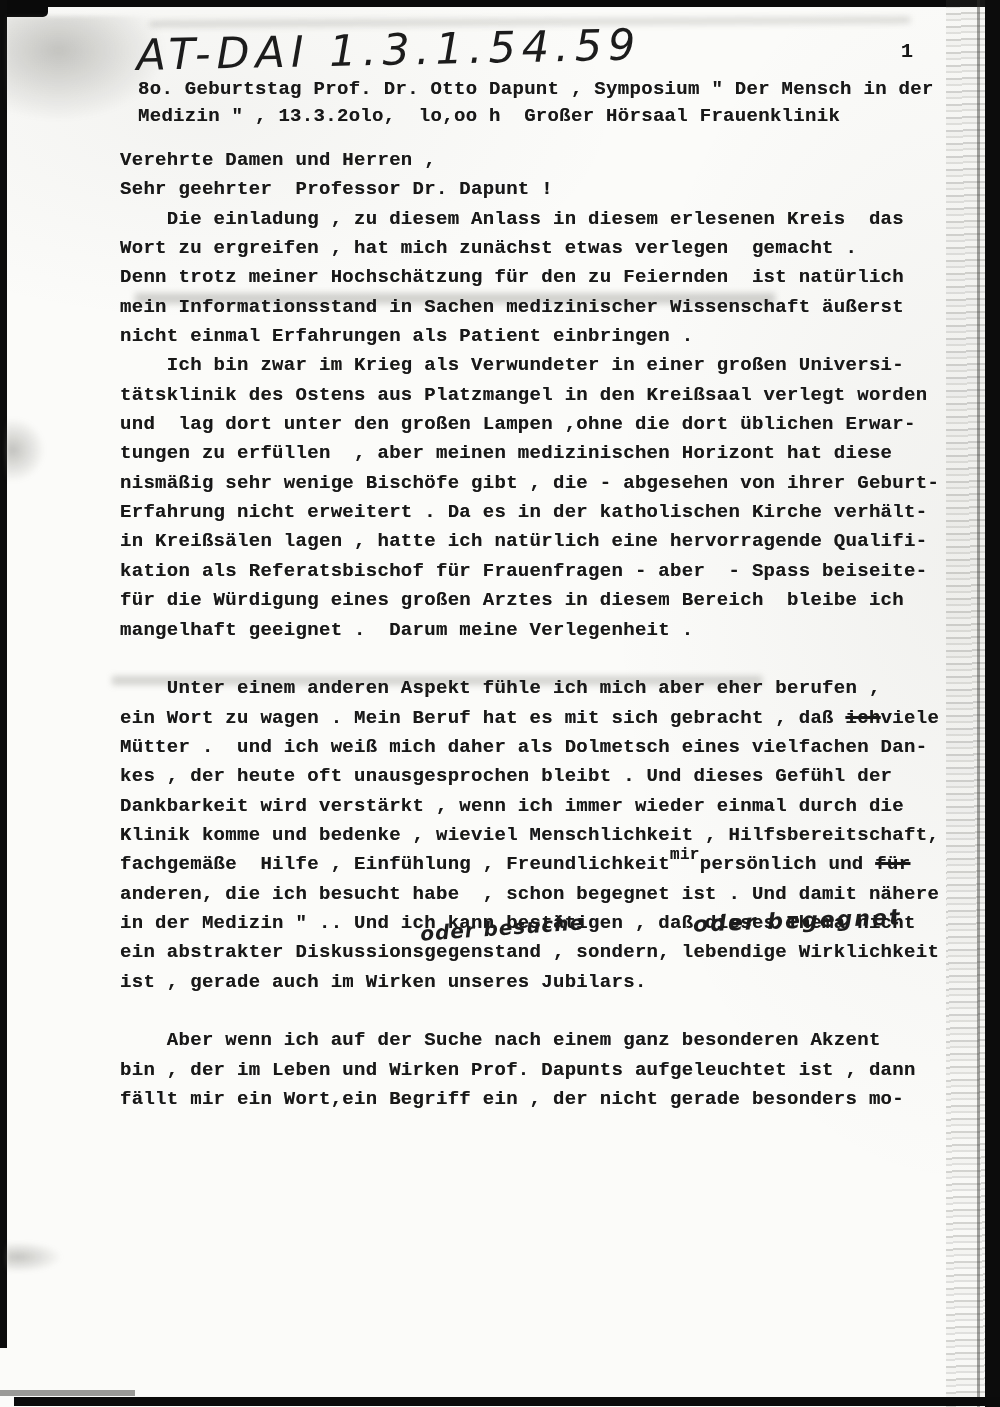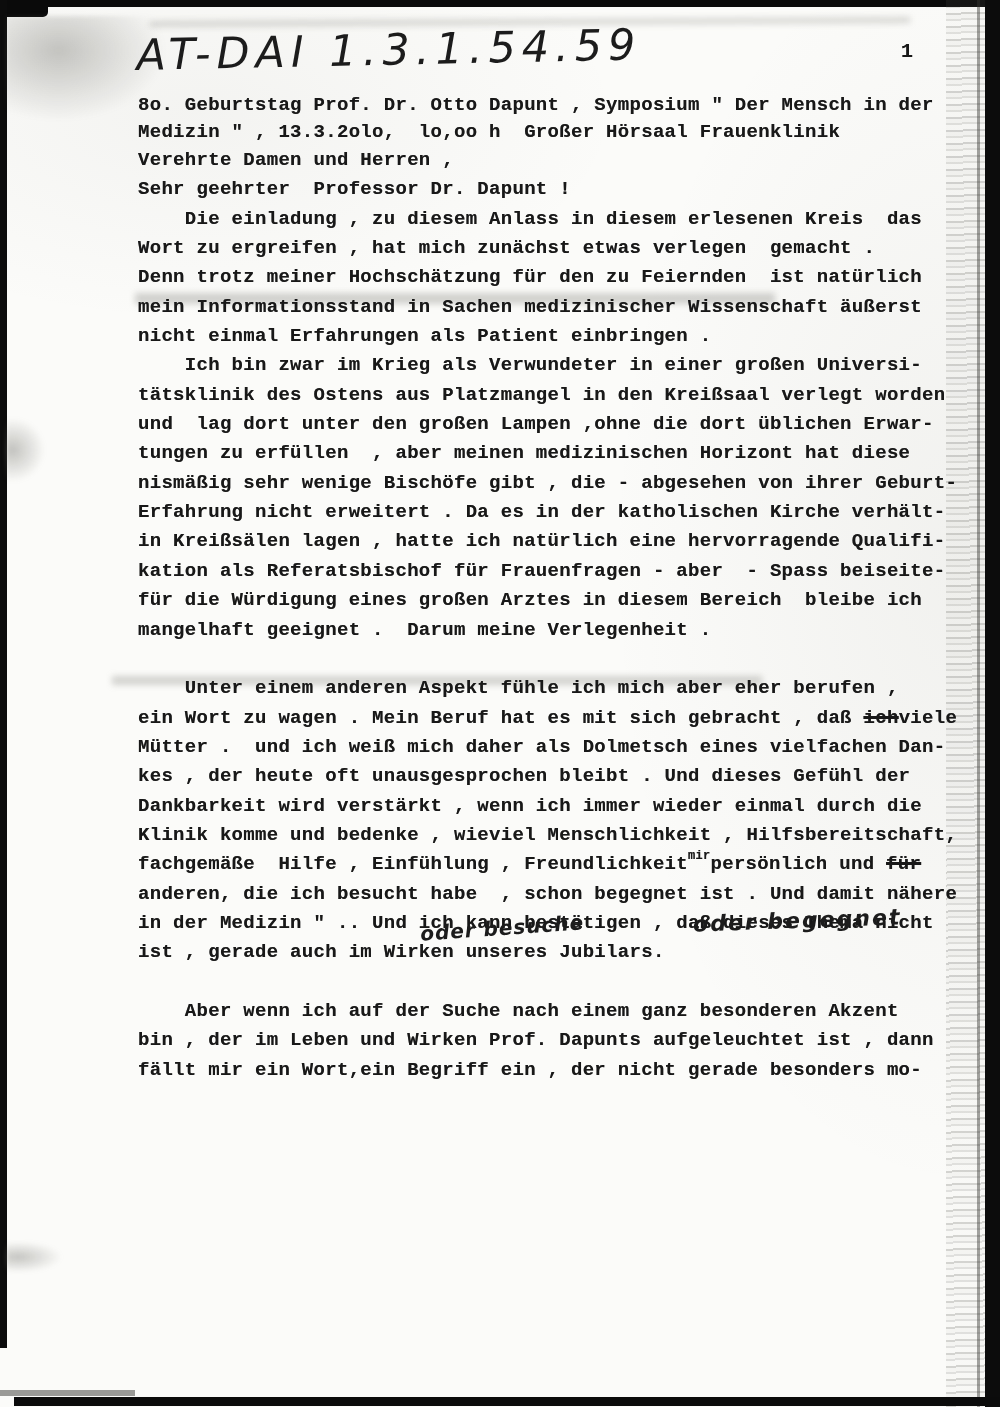--- a/index.html
+++ b/index.html
@@ -9,26 +9,26 @@
     background:
       radial-gradient(ellipse 600px 300px at 20% 8%, rgba(120,120,112,0.06), transparent 70%),
       radial-gradient(ellipse 500px 900px at 96% 40%, rgba(110,110,100,0.07), transparent 70%),
       #fbfbf9;
     font-family:"Liberation Mono", monospace;
   }
   .typed {
     color:#181818; font-size:19px; font-weight:600; letter-spacing:0.3px;
     white-space:pre; text-shadow:0 0 0.6px rgba(20,20,20,0.55);
   }
-  .header { position:absolute; left:138px; top:92px; }
+  .header { position:absolute; left:138px; top:76px; }
   .header .hline { height:27px; line-height:27px; }
-  .bodytext { position:absolute; left:138px; top:146px; }
+  .bodytext { position:absolute; left:120px; top:146px; }
   .tline { height:29.35px; line-height:29.35px; }
   .strike { text-decoration:line-through; text-decoration-thickness:2.6px; }
-  .sup { display:inline-block; transform:translateY(-10px); font-size:12px;text-align:center; }
+  .sup { display:inline-block; transform:translateY(-10px); font-size:16px;text-align:center; }
   .pagenum { position:absolute; left:901px; top:40px; font-size:20px; }
   .hand { position:absolute; font-family:"DejaVu Sans", sans-serif; font-style:italic; color:#1c1c1c; white-space:pre; }
   .archive { left:136px; top:30px; font-size:43px; font-weight:400; letter-spacing:6px; transform:rotate(-1.2deg); transform-origin:left top; }
   .hw1 { left:420px; top:916px; font-size:20px; font-weight:700; letter-spacing:1px; transform:rotate(-4deg); }
   .hw2 { left:693px; top:908px; font-size:22px; font-weight:700; letter-spacing:2px; transform:rotate(-2deg); }
   .artifact { position:absolute; }
   .bar-top { left:0; top:0; width:1000px; height:7px; background:#0a0a0a; }
   .bar-top-corner { left:0; top:0; width:48px; height:17px; background:#0a0a0a; border-radius:0 0 5px 0; }
   .bar-left { left:0; top:0; width:7px; height:1348px; background:#0c0c0c; }
   .bar-right { left:985px; top:0; width:15px; height:1407px; background:#0c0c0c; }
@@ -103,20 +103,21 @@
       <div class="tline typed"></div>
       <div class="tline typed">    Unter einem anderen Aspekt fühle ich mich aber eher berufen ,</div>
       <div class="tline typed"><span>ein Wort zu wagen . Mein Beruf hat es mit sich gebracht , daß </span><span class="strike">ich</span><span>viele</span></div>
       <div class="tline typed">Mütter .  und ich weiß mich daher als Dolmetsch eines vielfachen Dan-</div>
       <div class="tline typed">kes , der heute oft unausgesprochen bleibt . Und dieses Gefühl der</div>
       <div class="tline typed">Dankbarkeit wird verstärkt , wenn ich immer wieder einmal durch die</div>
       <div class="tline typed">Klinik komme und bedenke , wieviel Menschlichkeit , Hilfsbereitschaft,</div>
       <div class="tline typed"><span>fachgemäße  Hilfe , Einfühlung , Freundlichkeit</span><span class="sup">mir</span><span>persönlich und </span><span class="strike">für</span></div>
       <div class="tline typed">anderen, die ich besucht habe  , schon begegnet ist . Und damit nähere</div>
       <div class="tline typed">in der Medizin " .. Und ich kann bestätigen , daß dieses Thema nicht</div>
+      <div class="tline typed">ein abstrakter Diskussionsgegenstand , sondern, lebendige Wirklichkeit</div>
       <div class="tline typed">ist , gerade auch im Wirken unseres Jubilars.</div>
       <div class="tline typed"></div>
       <div class="tline typed">    Aber wenn ich auf der Suche nach einem ganz besonderen Akzent</div>
       <div class="tline typed">bin , der im Leben und Wirken Prof. Dapunts aufgeleuchtet ist , dann</div>
       <div class="tline typed">fällt mir ein Wort,ein Begriff ein , der nicht gerade besonders mo-</div>
     </div>
 
   <div class="hand hw1">oder besuche</div>
   <div class="hand hw2">oder begegnet</div>
 

